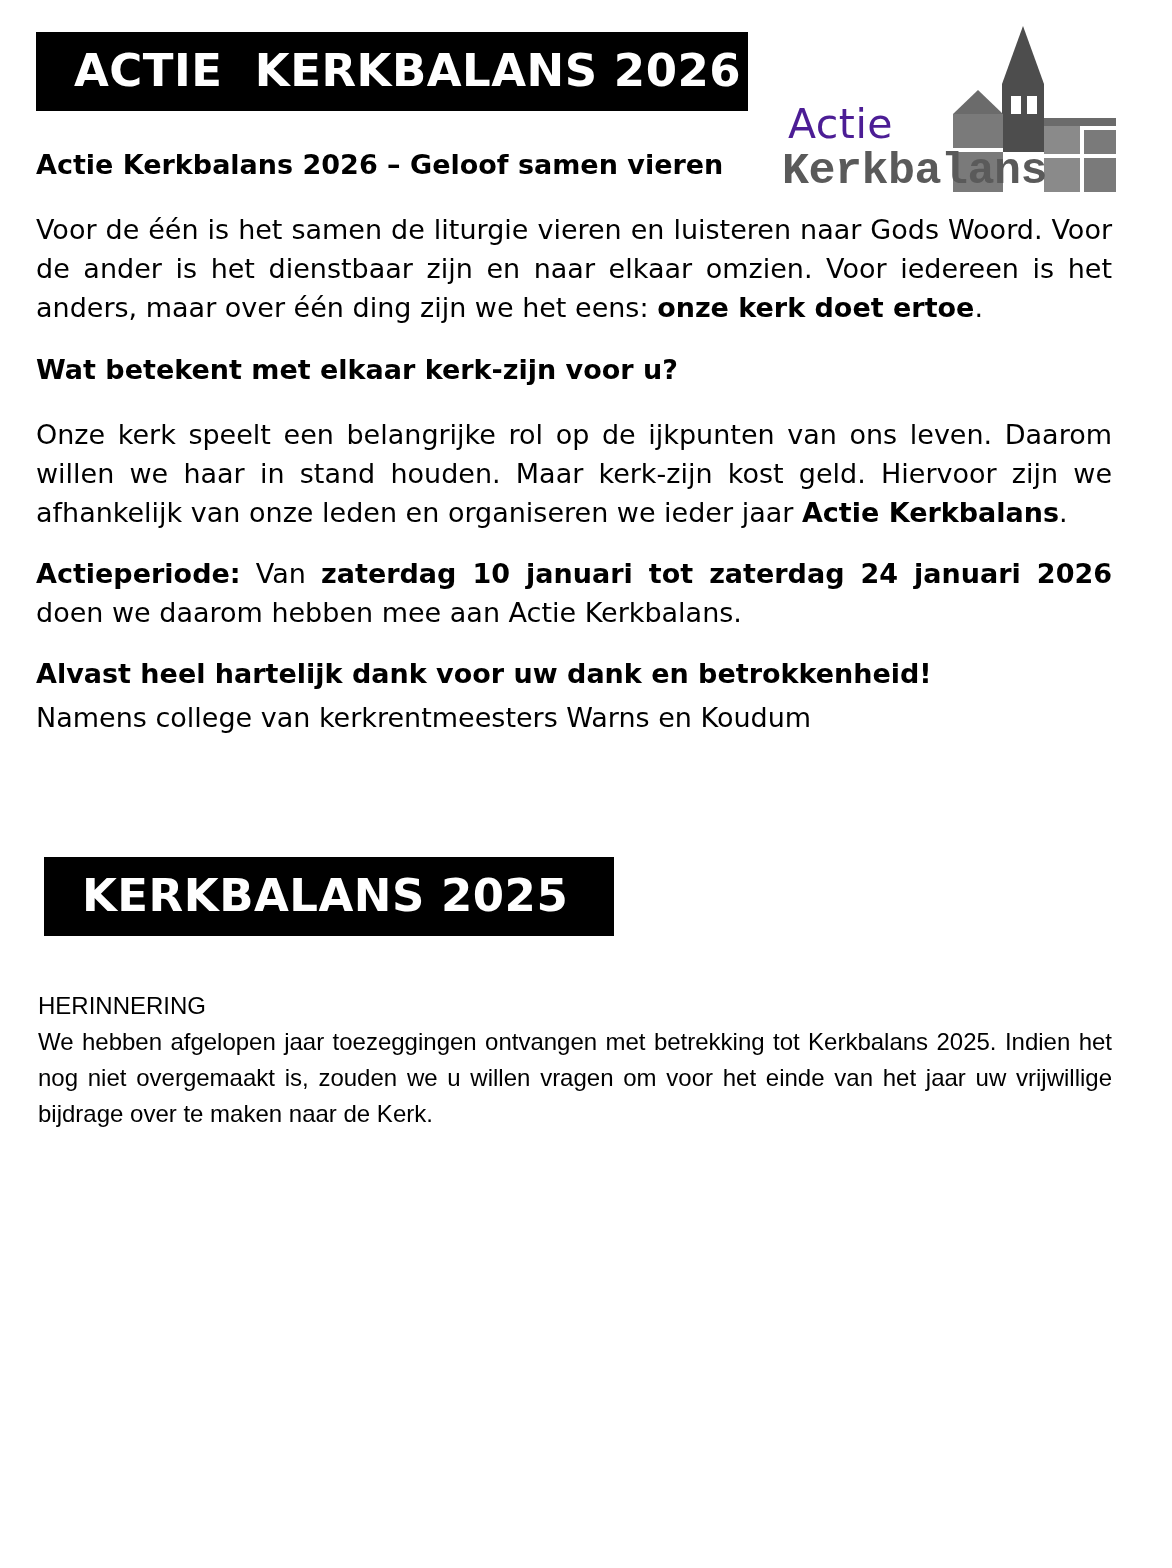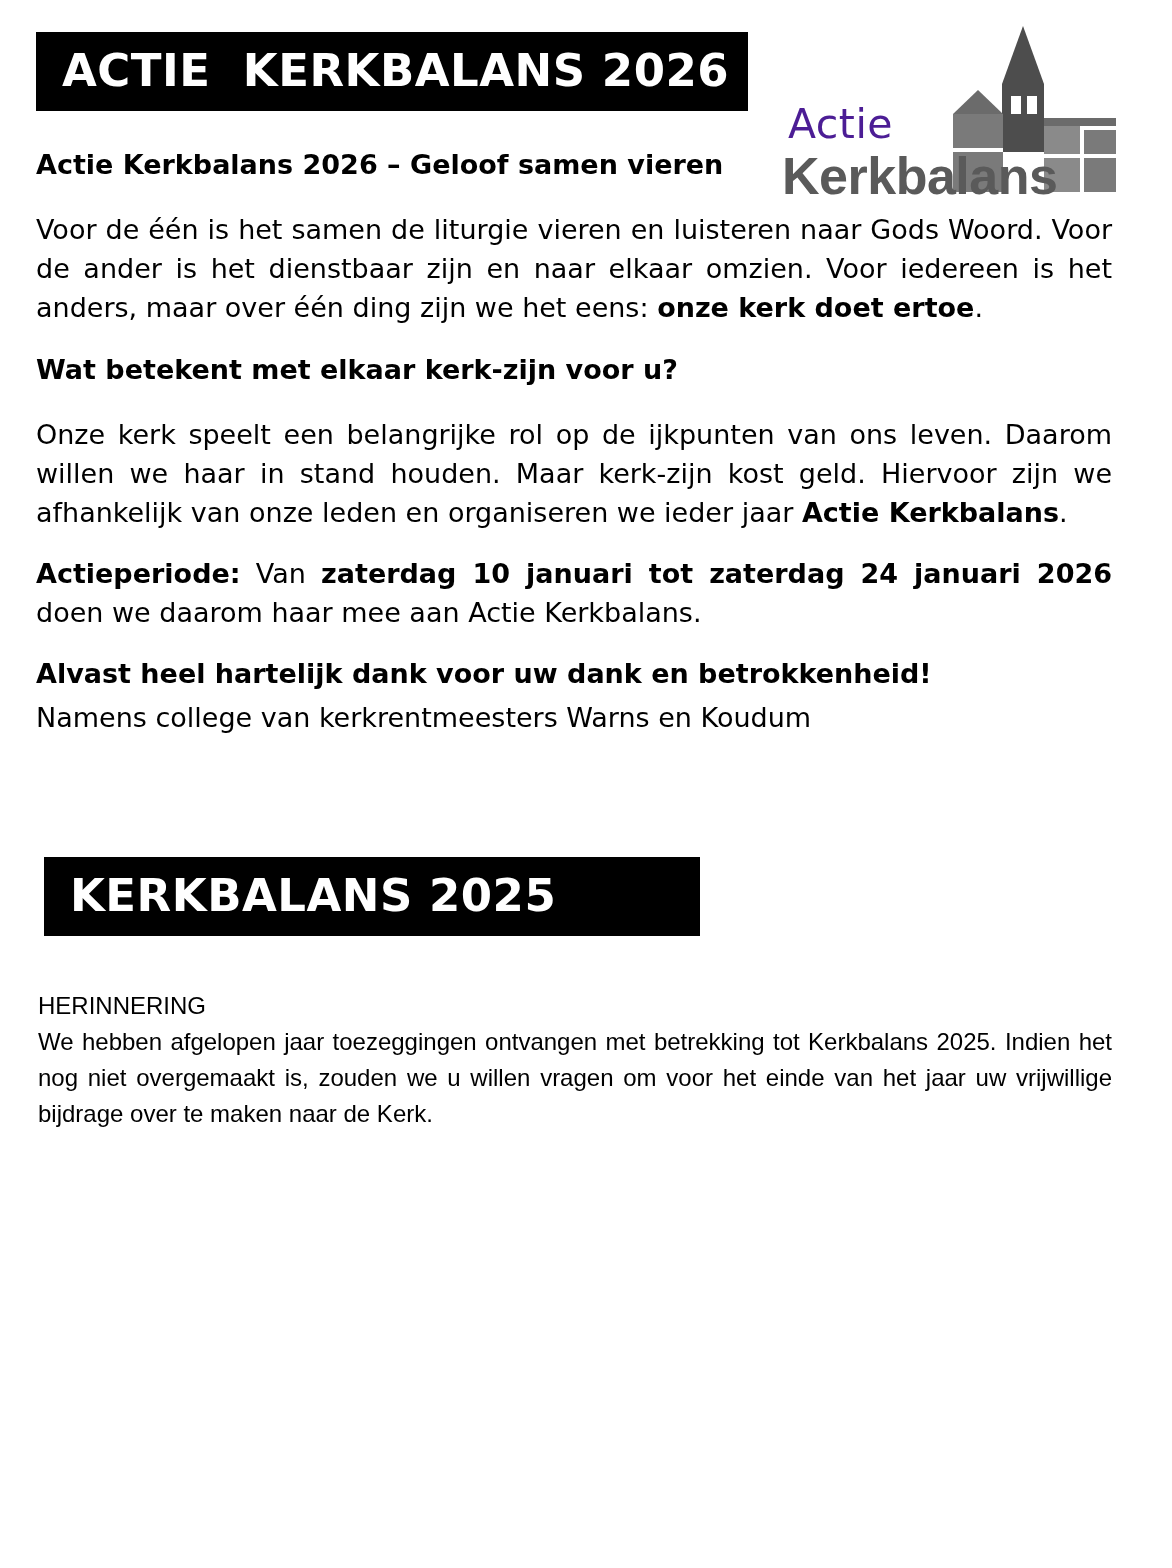--- a/index.html
+++ b/index.html
@@ -29,27 +29,28 @@
     display: inline-block;
     padding: 16px 26px 18px 26px;
     letter-spacing: 0.5px;
   }
   .banner-title {
     font-family: "DejaVu Sans", sans-serif;
     font-weight: bold;
     font-size: 45px;
     line-height: 1;
     white-space: pre;
+    margin-left: 12px;
   }
   .banner-1 {
     width: 712px;
     box-sizing: border-box;
   }
   .banner-2 {
-    width: 656px;
+    width: 570px;
     box-sizing: border-box;
     margin-left: 8px;
   }
 
   
   .logo {
     position: absolute;
     top: 18px;
     right: 52px;
     width: 340px;
@@ -61,24 +62,24 @@
     top: 82px;
     font-size: 41px;
     color: #4c1d95;
     font-family: "DejaVu Sans", sans-serif;
     letter-spacing: 0.5px;
   }
   .logo-text-kerkbalans {
     position: absolute;
     left: 2px;
     top: 128px;
-    font-size: 52px;
+    font-size: 45px;
     font-weight: bold;
     color: #5a5a5a;
-    font-family: Liberation Sans, sans-serif;
+    font-family: Liberation Mono, monospace;
     letter-spacing: -0.5px;
   }
   .logo-graphic {
     position: absolute;
     right: 0;
     top: 0;
     width: 175px;
     height: 185px;
   }
 
@@ -160,21 +161,21 @@
       <span>Voor de één is het samen de liturgie vieren en luisteren naar Gods Woord. Voor de ander is het dienstbaar zijn en naar elkaar omzien. Voor iedereen is het anders, maar over één ding zijn we het eens: </span><span class="bold">onze kerk doet ertoe</span><span>.</span>
     </p>
 
     <p class="para lead">Wat betekent met elkaar kerk-zijn voor u?</p>
 
     <p class="para">
       <span>Onze kerk speelt een belangrijke rol op de ijkpunten van ons leven. Daarom willen we haar in stand houden. Maar kerk-zijn kost geld. Hiervoor zijn we afhankelijk van onze leden en organiseren we ieder jaar </span><span class="bold">Actie Kerkbalans</span><span>.</span>
     </p>
 
     <p class="para">
-      <span class="bold">Actieperiode:</span><span> Van </span><span class="bold">zaterdag 10 januari tot zaterdag 24 januari 2026</span><span> doen we daarom haar mee aan Actie Kerkbalans.</span>
+      <span class="bold">Actieperiode:</span><span> Van </span><span class="bold">zaterdag 10 januari tot zaterdag 24 januari 2026</span><span> doen we daarom hebben mee aan Actie Kerkbalans.</span>
     </p>
 
     <p class="para lead" style="margin-bottom:4px;">Alvast heel hartelijk dank voor uw dank en betrokkenheid!</p>
     <p class="para">Namens college van kerkrentmeesters Warns en Koudum</p>
   </div>
 
   
   <div class="section-two">
     <div class="banner banner-2">
       <div class="banner-title">KERKBALANS 2025</div>

